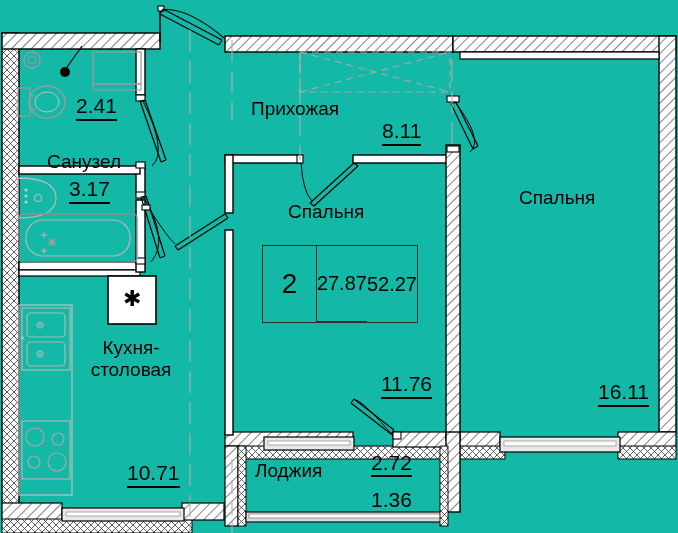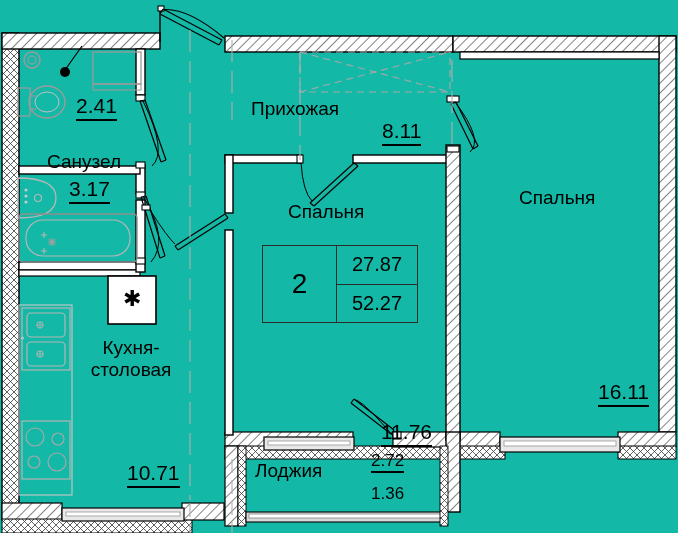--- a/index.html
+++ b/index.html
@@ -38,21 +38,21 @@
   }
   .room-name.two-line {
     line-height: 1.18;
   }
   .area-num {
     font-size: 21px;
     padding-bottom: 2px;
     border-bottom: 2.5px solid #000;
   }
   .frac {
-    font-size: 17px;
+    font-size: 21px;
     text-align: center;
   }
   .frac .top {
     padding-bottom: 1px;
     border-bottom: 2.5px solid #000;
     display: block;
   }
   .frac .bot {
     display: block;
     padding-top: 12px;
@@ -74,21 +74,21 @@
     align-items: center;
     justify-content: center;
     font-size: 28px;
     color: #000;
     border-right: 1px solid #2b2b2b;
     box-sizing: border-box;
   }
   #summary-areas {
     flex: 1;
     display: flex;
-    flex-direction: column;
+    flex-direction: row;
     box-sizing: border-box;
   }
   #summary-areas .srow {
     flex: 1;
     display: flex;
     align-items: center;
     justify-content: center;
     font-size: 20px;
     color: #000;
     border-bottom: 1px solid #2b2b2b;
@@ -341,21 +341,21 @@
 
   <div class="lbl area-num" style="left:76px; top:95px;">2.41</div>
 
   <div class="lbl room-name" style="left:47px; top:152px;">Санузел</div>
   <div class="lbl area-num" style="left:69px; top:178px;">3.17</div>
 
   <div class="lbl room-name" style="left:251px; top:99px;">Прихожая</div>
   <div class="lbl area-num" style="left:382px; top:120px;">8.11</div>
 
   <div class="lbl room-name" style="left:288px; top:202px;">Спальня</div>
-  <div class="lbl area-num" style="left:381px; top:373px;margin-top:48px;">11.76</div>
+  <div class="lbl area-num" style="left:381px; top:373px;">11.76</div>
 
   <div class="lbl room-name" style="left:519px; top:188px;">Спальня</div>
   <div class="lbl area-num" style="left:598px; top:381px;">16.11</div>
 
   <div class="lbl room-name two-line" style="left:76px; top:337px; width:110px;">
     <span>Кухня-</span><br>
     <span>столовая</span>
   </div>
   <div class="lbl area-num" style="left:127px; top:462px;">10.71</div>
 

